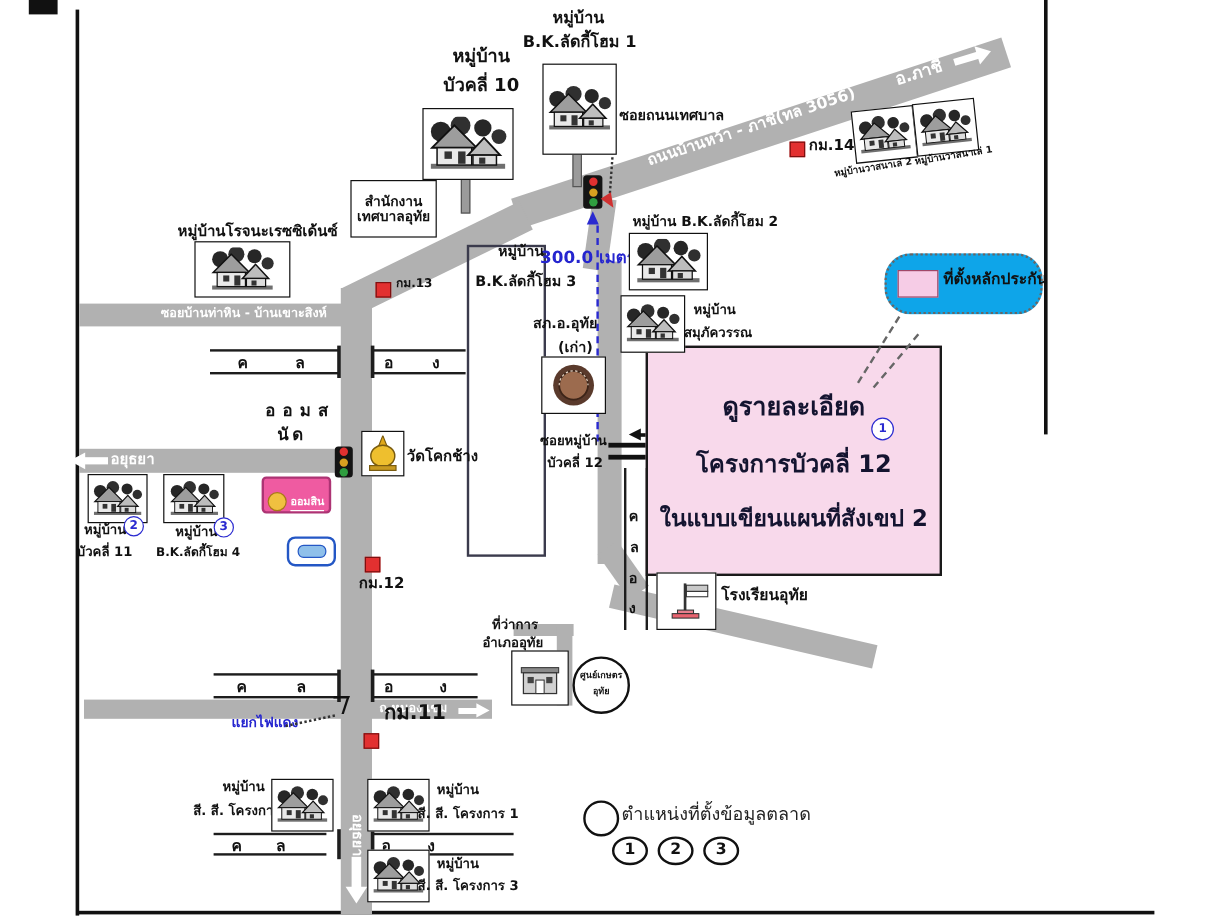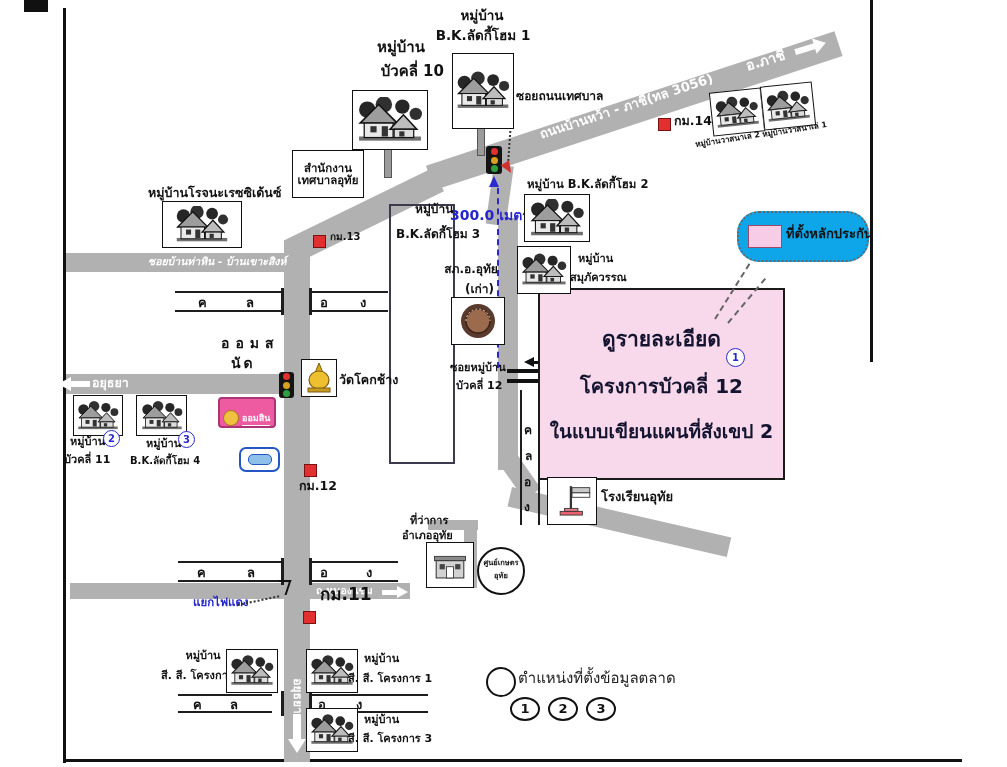--- a/index.html
+++ b/index.html
@@ -65,21 +65,21 @@
   <div class="road" style="left:428px;top:520px;width:50px;height:10px;"></div>
   <div class="road" style="left:464px;top:522px;width:13px;height:66px;"></div>
 
   <div class="wlbl" style="left:540px;top:128px;font-size:13px;transform:rotate(-18.2deg);transform-origin:left center;">ถนนบ้านหว้า - ภาชี(ทล 3056)</div>
   <div class="abs" style="left:746px;top:56px;transform:rotate(-17deg);transform-origin:left center;">
     <span class="wlbl" style="position:static;font-size:14px;">อ.ภาชี</span>
     <span style="display:inline-block;vertical-align:middle;margin-left:6px;width:22px;height:6px;background:#fff;position:relative;">
       <span style="position:absolute;right:-10px;top:-5px;width:0;height:0;border-top:8px solid transparent;border-bottom:8px solid transparent;border-left:12px solid #fff;"></span>
     </span>
   </div>
-  <div class="wlbl" style="left:148px;top:256px;font-size:10.5px;font-style:italic;">ซอยบ้านท่าหิน - บ้านเขาะสิงห์</div>
+  <div class="wlbl" style="left:134px;top:256px;font-size:10.5px;">ซอยบ้านท่าหิน - บ้านเขาะสิงห์</div>
 
   <div class="abs" style="left:58px;top:377px;">
     <span style="position:absolute;left:0;top:0;width:0;height:0;border-top:7px solid transparent;border-bottom:7px solid transparent;border-right:13px solid #fff;"></span>
     <span style="position:absolute;left:12px;top:4px;width:20px;height:6px;background:#fff;"></span>
   </div>
   <div class="wlbl" style="left:92px;top:377px;font-size:12.5px;">อยุธยา</div>
 
   <div class="wlbl" style="left:316px;top:585px;font-size:10.5px;">ถ.หนองแขม</div>
   <div class="abs" style="left:382px;top:586px;">
     <span style="position:absolute;left:0;top:4px;width:16px;height:5px;background:#fff;"></span>
@@ -181,21 +181,21 @@
   <div class="kmsq" style="left:658px;top:118px;"></div>
   <div class="lbl" style="left:674px;top:114px;font-size:12.5px;">กม.14</div>
   <div class="kmsq" style="left:313px;top:235px;"></div>
   <div class="lbl" style="left:330px;top:232px;font-size:10px;">กม.13</div>
   <div class="kmsq" style="left:304px;top:464px;"></div>
   <div class="lbl" style="left:299px;top:479px;font-size:12.5px;">กม.12</div>
   <div class="kmsq" style="left:303px;top:611px;"></div>
   <div class="lbl" style="left:320px;top:586px;font-size:17px;">กม.11</div>
 
   <div class="lbl ctr" style="left:363px;top:40px;width:76px;font-size:15px;">หมู่บ้าน</div>
-  <div class="lbl ctr" style="left:358px;top:64px;width:86px;font-size:15px;text-align:right;">บัวคลี่ 10</div>
+  <div class="lbl ctr" style="left:358px;top:64px;width:86px;font-size:15px;">บัวคลี่ 10</div>
   <div class="pole" style="left:384px;top:146px;width:6px;height:30px;"></div>
   <div class="signbox" style="left:352px;top:90px;width:74px;height:58px;">
     <svg width="66" height="46">
         <use href="#sym-house"></use>
       </svg>
   </div>
 
   <div class="lbl ctr" style="left:452px;top:8px;width:60px;font-size:13.5px;">หมู่บ้าน</div>
   <div class="lbl ctr" style="left:435px;top:28px;width:96px;font-size:13.5px;">B.K.ลัดกี้โฮม 1</div>
   <div class="pole" style="left:477px;top:126px;width:6px;height:28px;"></div>

